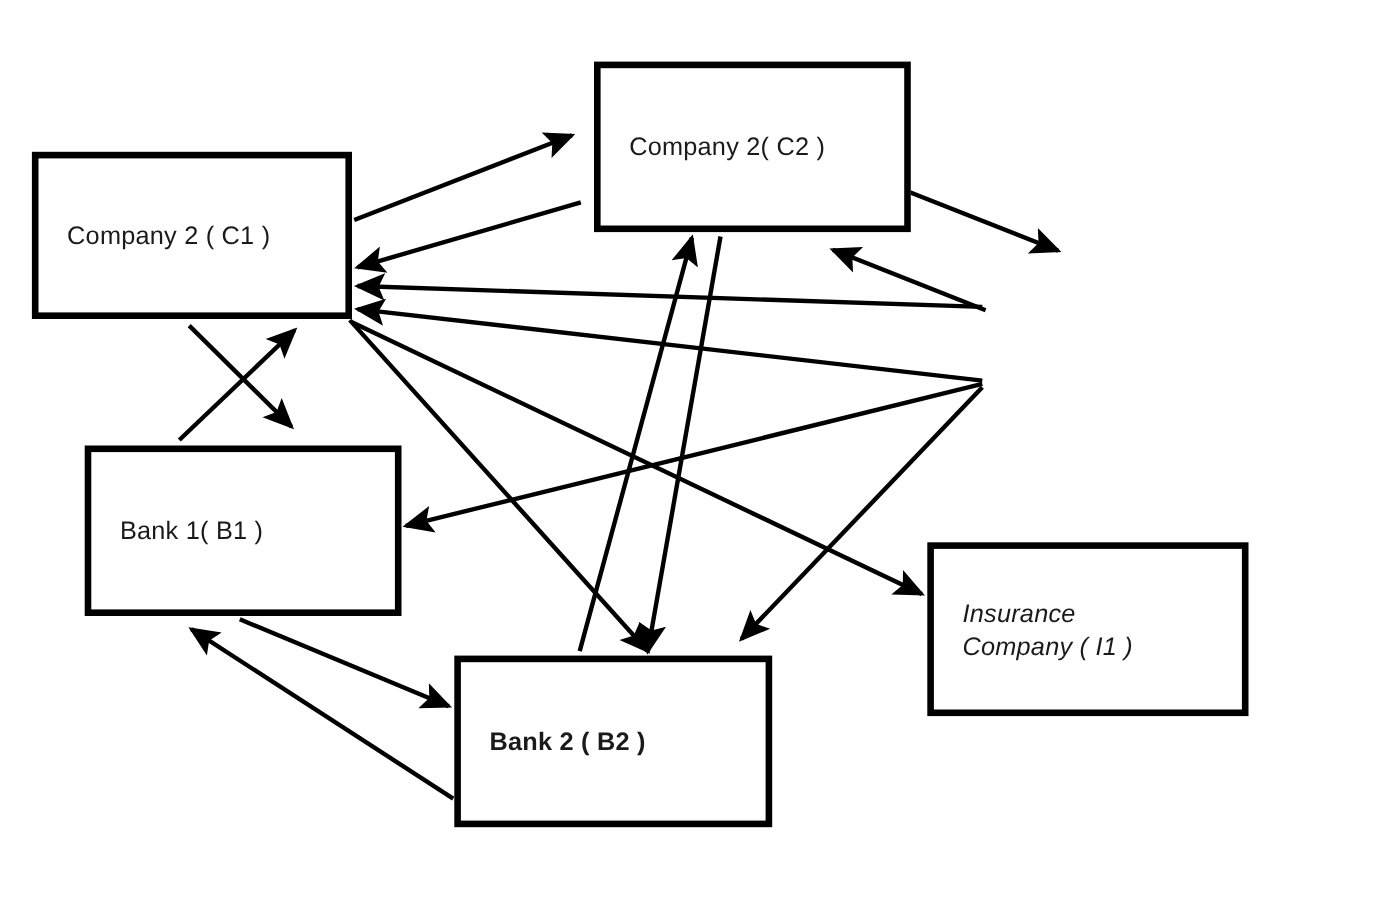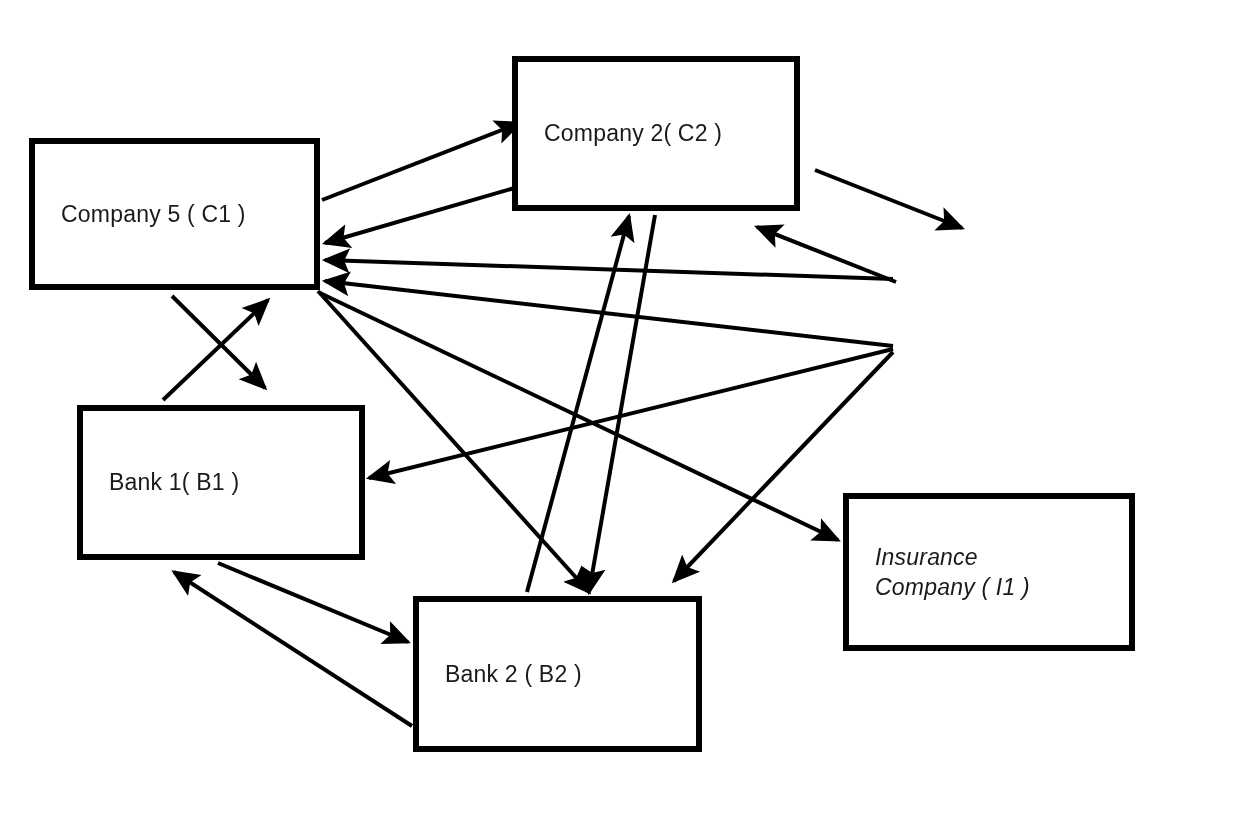--- a/index.html
+++ b/index.html
@@ -65,33 +65,33 @@
         <line x1="527" y1="592" x2="629" y2="216" stroke="#000000" stroke-width="4" marker-end="url(#arrowhead)"></line>
         <line x1="655" y1="215" x2="589" y2="592" stroke="#000000" stroke-width="4" marker-end="url(#arrowhead)"></line>
         <line x1="893" y1="352" x2="674" y2="581" stroke="#000000" stroke-width="4" marker-end="url(#arrowhead)"></line>
         <line x1="320" y1="293" x2="838" y2="540" stroke="#000000" stroke-width="4" marker-end="url(#arrowhead)"></line>
         <line x1="218" y1="563" x2="408" y2="642" stroke="#000000" stroke-width="4" marker-end="url(#arrowhead)"></line>
         <line x1="412" y1="726" x2="174" y2="572" stroke="#000000" stroke-width="4" marker-end="url(#arrowhead)"></line>
       </g>
   </svg>
 
   <div class="node" style="left: 29px; top: 138px; width: 291px; height: 152px;">
-    <span class="node-label">Company 5 ( C1 )</span>
+    <span class="node-label">Company 2 ( C1 )</span>
   </div>
 
-  <div class="node" style="left: 512px; top: 56px; width: 288px; height: 155px;">
+  <div class="node" style="left: 540px; top: 56px; width: 288px; height: 155px;">
     <span class="node-label">Company 2( C2 )</span>
   </div>
 
 
   <div class="node" style="left: 77px; top: 405px; width: 288px; height: 155px; align-items: center;">
     <span class="node-label">Bank 1( B1 )</span>
   </div>
 
-  <div class="node" style="left: 413px; top: 596px; width: 289px; height: 156px;">
+  <div class="node" style="left: 413px; top: 596px; width: 289px; height: 156px; font-weight: bold;">
     <span class="node-label">Bank 2 ( B2 )</span>
   </div>
 
   <div class="node" style="left: 843px; top: 493px; width: 292px; height: 158px; font-style: italic;">
     <span class="node-label">Insurance
 Company ( I1 )</span>
   </div>
 
 </div>
 

